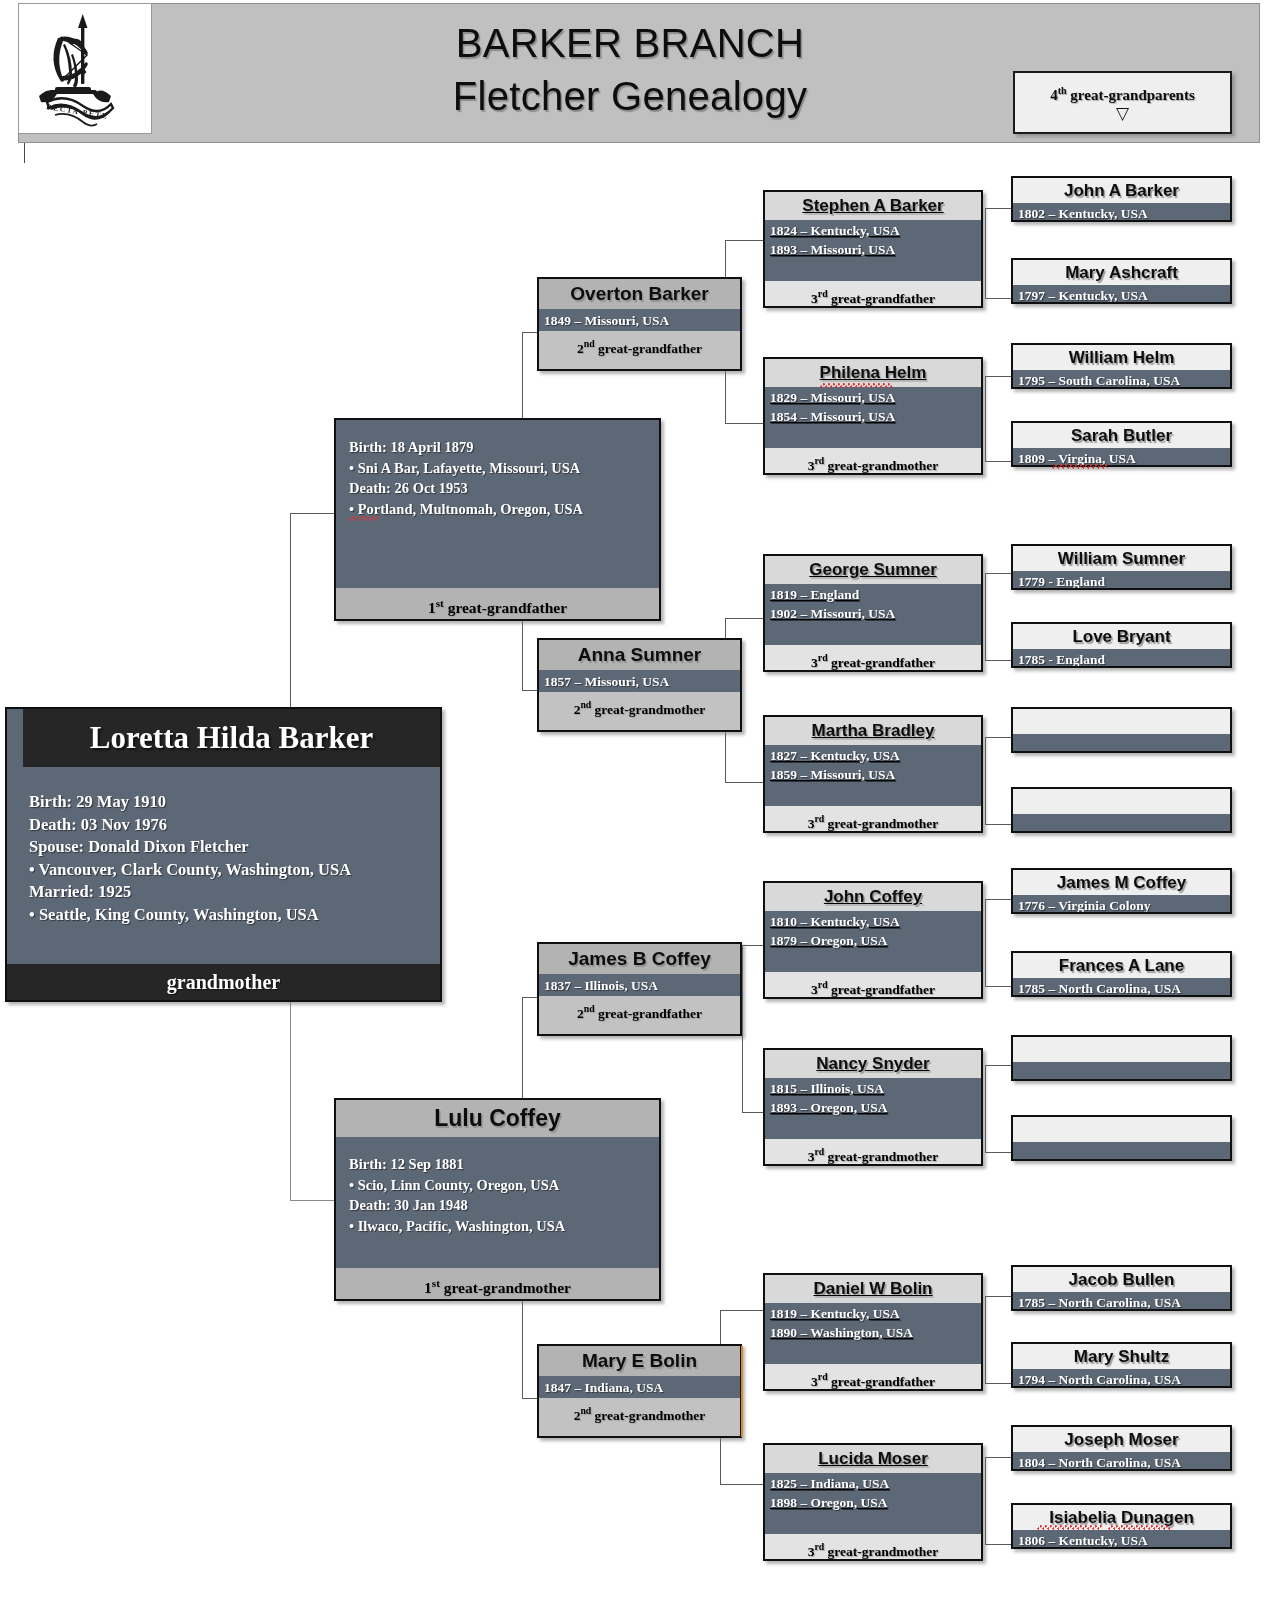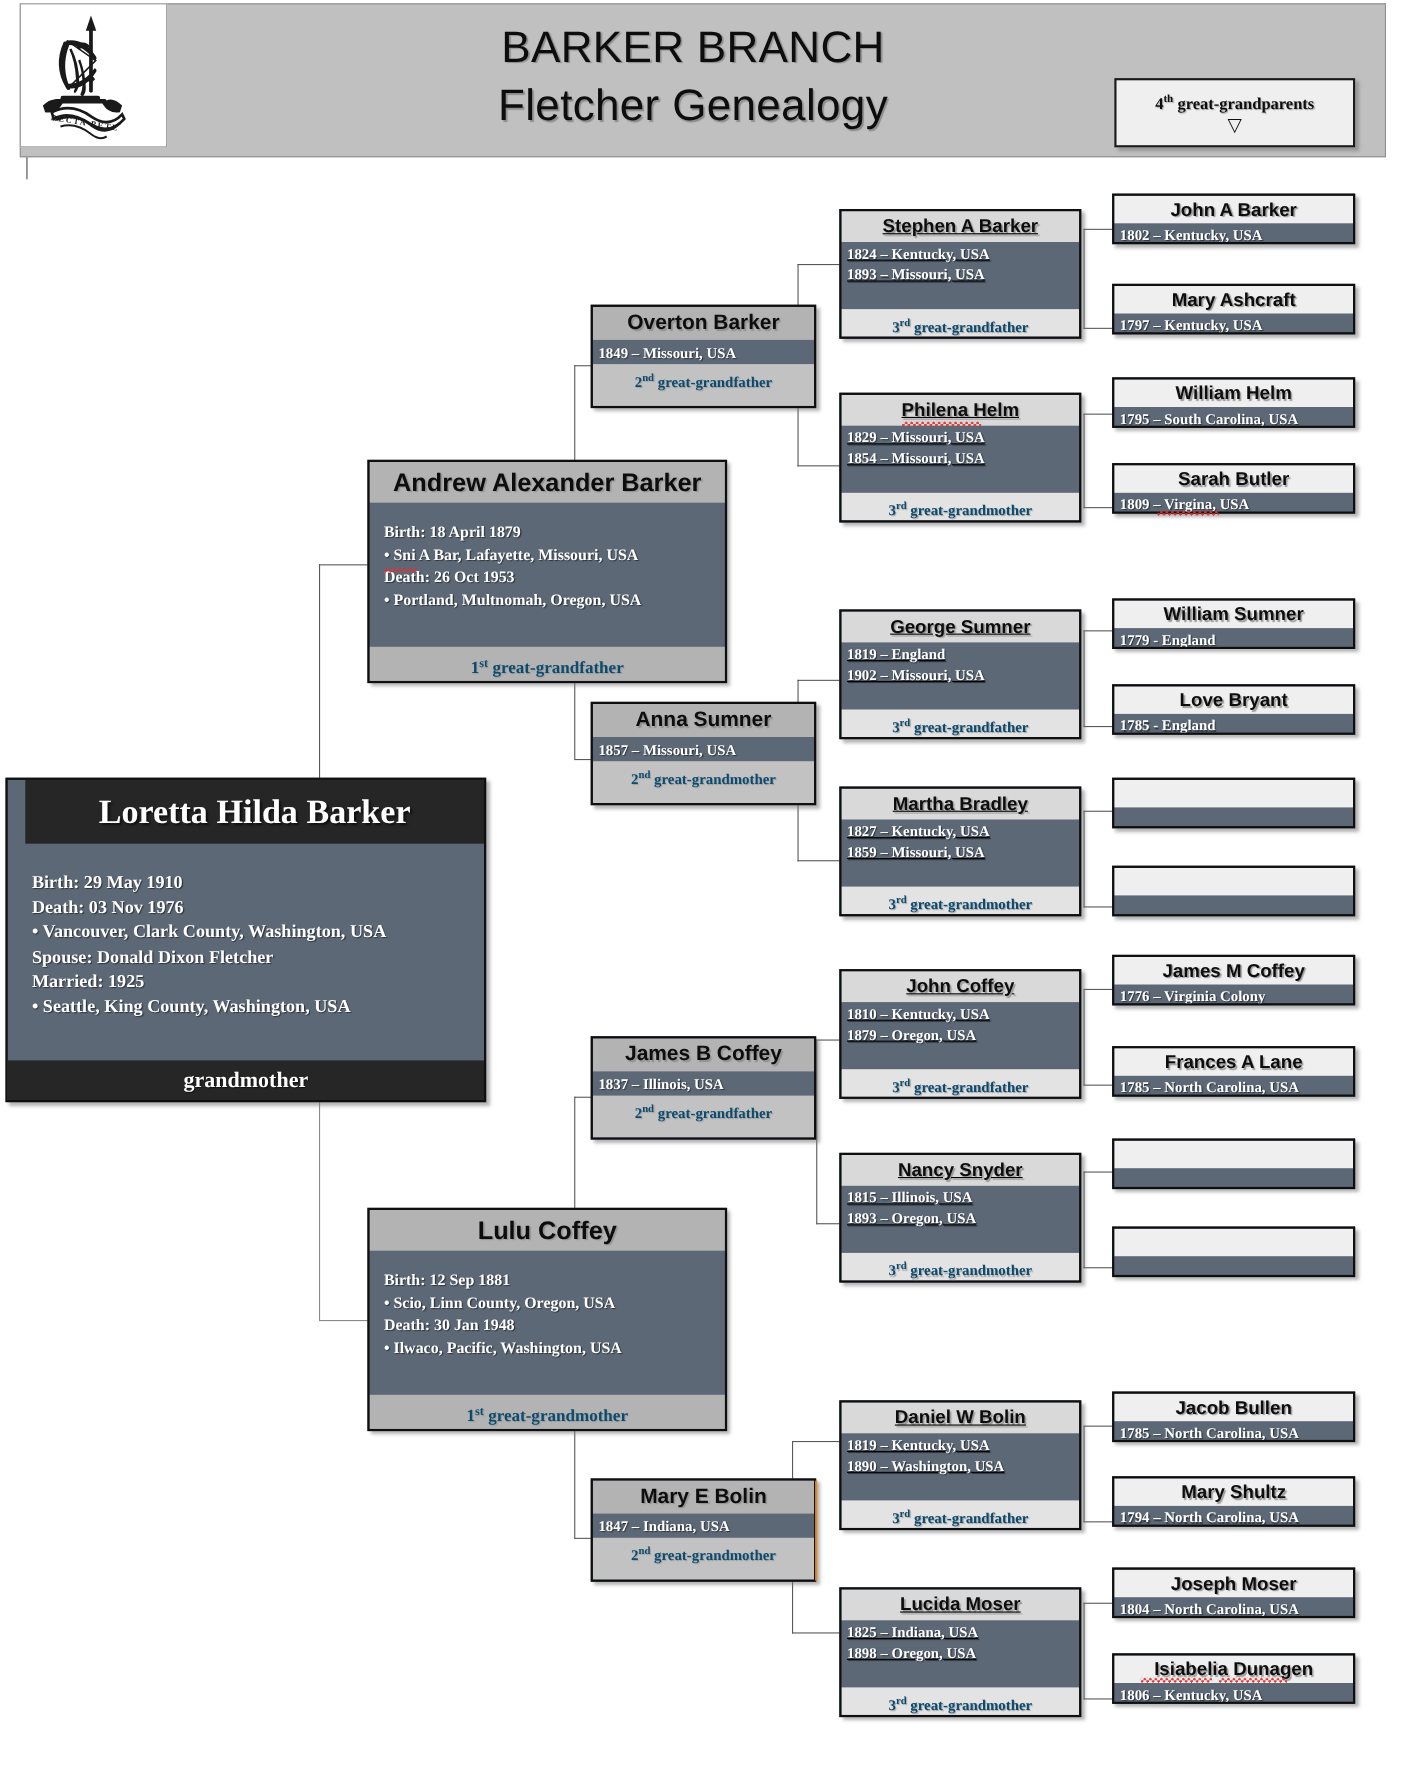--- a/index.html
+++ b/index.html
@@ -83,21 +83,21 @@
   }
   .card .body {
     color:#ffffff;
     font-family:"Liberation Serif", serif;
     font-weight:bold;
     text-shadow:1px 1px 1px rgba(40,45,52,.9);
   }
   .card .rel {
     font-family:"Liberation Serif", serif;
     font-weight:bold;
-    color:#0c4a6e;
+    color:#000000;
     text-align:center;
     text-shadow:1px 1px 1px rgba(155,155,155,.85);
     white-space:nowrap;
   }
   .card .rel sup { font-size:.72em; }
 
   
   #subject {
     left:5px; top:707px; width:437px; height:295px;
     background:#5d6876; border:2px solid #0f0f0f;padding-left:16px;
@@ -309,30 +309,29 @@
 
 <div class="ln lnh" style="left:985px; top:1457px; width:28px;"></div>
 <div class="ln lnv" style="left:985px; top:1457px; height:88px;"></div>
 <div class="ln lnh" style="left:985px; top:1544px; width:28px;"></div>
 
 <div class="card" id="subject">
   <div class="nm">Loretta Hilda Barker</div>
   <div class="body">
     <div>Birth:  29 May 1910</div>
     <div>Death:  03 Nov 1976</div>
+    <div>Spouse:  Donald Dixon Fletcher</div>
     <div>• Vancouver, Clark County, Washington, USA</div>
-    <div>Spouse:  Donald Dixon Fletcher</div>
     <div>Married:  1925</div>
     <div>• Seattle, King County, Washington, USA</div>
   </div>
   <div class="rel">grandmother</div>
 </div>
 
 <div class="card g1" id="andrew">
-  <div class="nm">Andrew Alexander Barker</div>
   <div class="body">
     <div>Birth:  18 April 1879</div>
     <div>• Sni A Bar, Lafayette, Missouri, USA</div>
     <div>Death:  26 Oct 1953</div>
     <div>• Portland, Multnomah, Oregon, USA</div>
   </div>
   <div class="rel"><span>1</span><sup>st</sup><span> great-grandfather</span></div>
 </div>
 <div class="sq sq2" style="left:349px; top:516px; width:30px;"></div>
 

